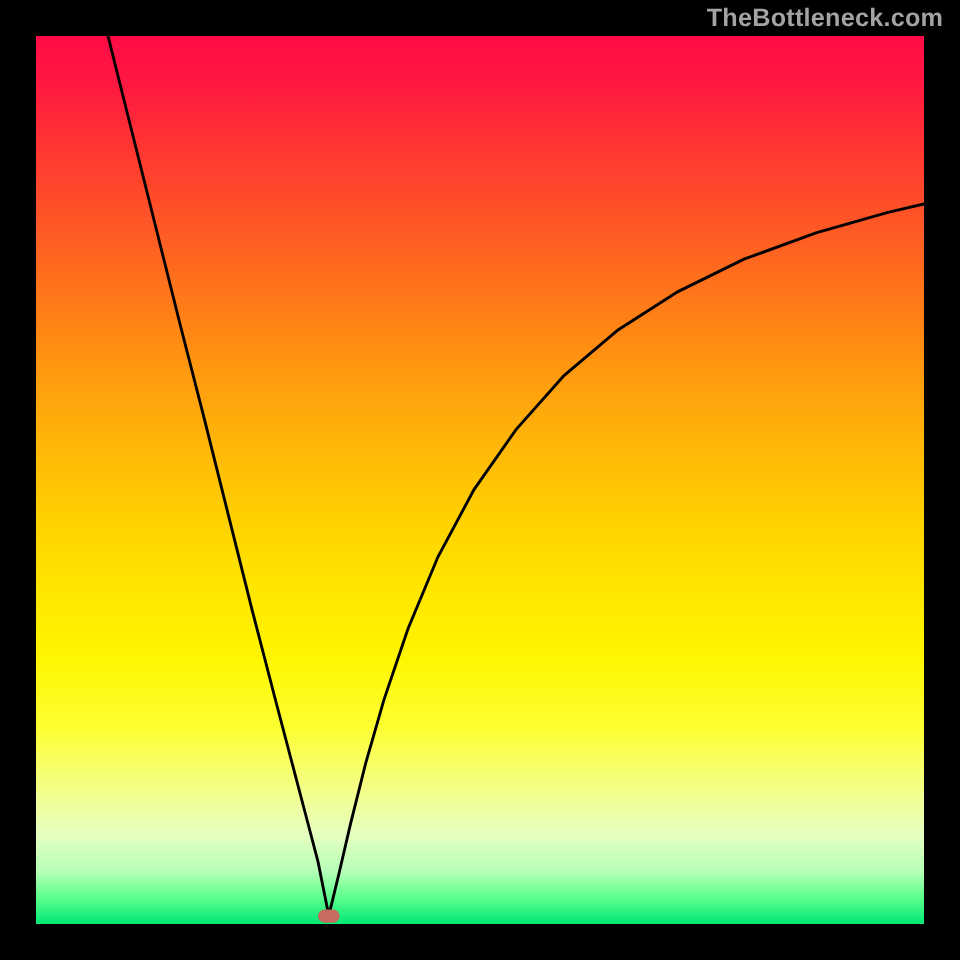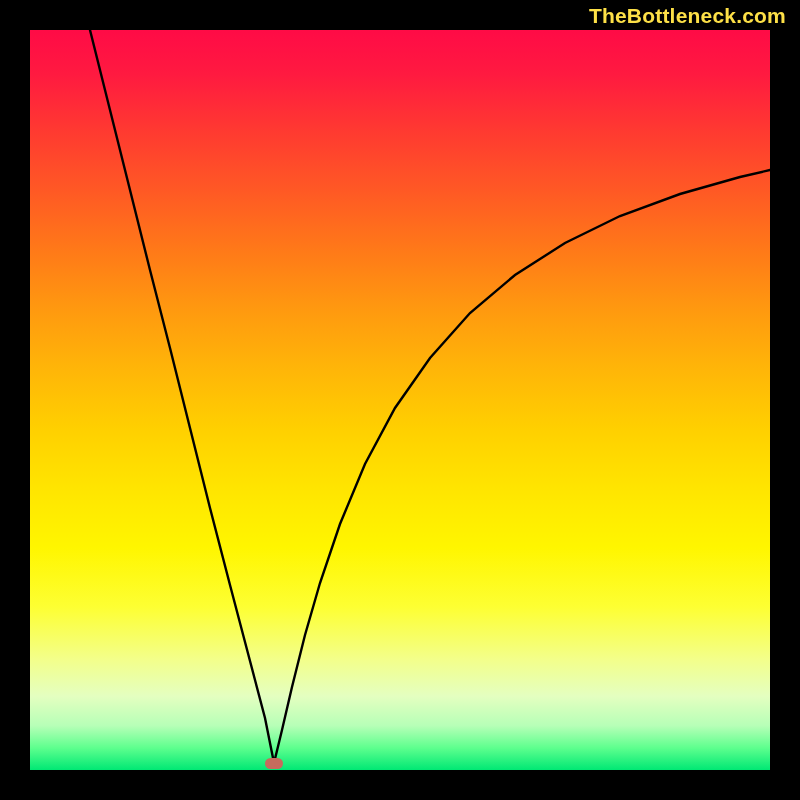--- a/index.html
+++ b/index.html
@@ -35,21 +35,21 @@
       #00e874 100%
     );
   }
   .watermark {
     position: absolute;
     top: 4px;
     right: 14px;
     font-family: Arial, Helvetica, sans-serif;
     font-size: 21px;
     font-weight: 600;
-    color: #fde047;
+    color: #a3a3a3;
     letter-spacing: 0.2px;
   }
   svg.curve {
     position: absolute;
     left: 0;
     top: 0;
     width: 740px;
     height: 740px;
   }
   .curve path {

